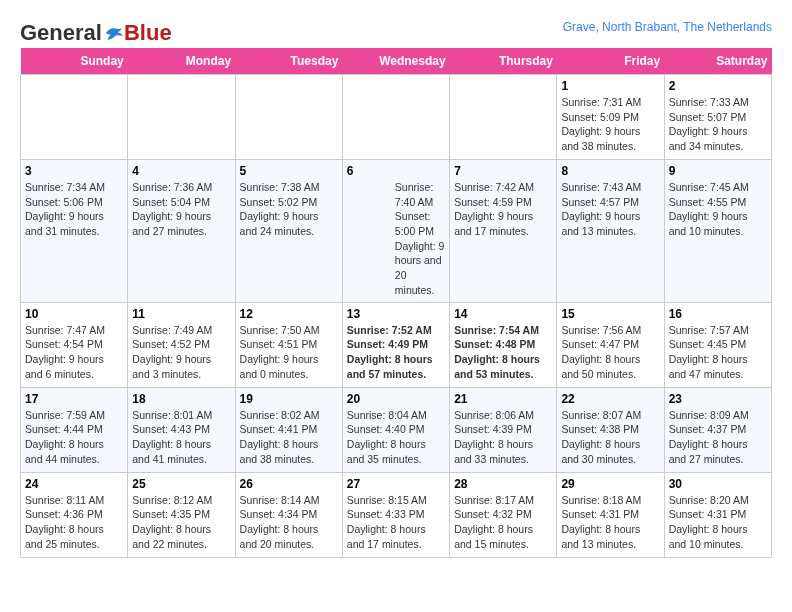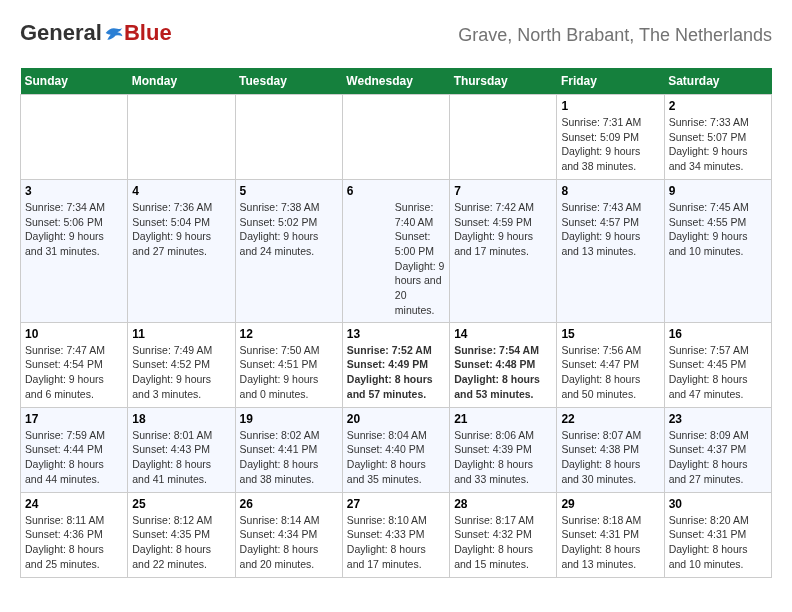--- a/index.html
+++ b/index.html
@@ -5,23 +5,23 @@
     * { margin: 0; padding: 0; box-sizing: border-box; }
     body {
       font-family: Arial, sans-serif;
       background: #fff;
       width: 792px;
       min-height: 612px;
       padding: 20px;
     }
     .header {
       display: flex;
-      align-items: flex-end;
+      align-items: flex-start;
       justify-content: space-between;
-      margin-bottom: 22px;
+      margin-bottom: 2px;
     }
     .logo {
       display: flex;
       flex-direction: column;
       align-items: flex-start;
     }
     .logo-text {
       display: flex;
       align-items: center;
       font-size: 22px;
@@ -36,33 +36,33 @@
     }
     .title-block {
       text-align: right;
     }
     .month-title {
       font-size: 36px;
       font-weight: bold;
       color: #333;
     }
     .location {
-      font-size: 18px;
-      color: #737373;
+      font-size: 12px;
+      color: #3b82f6;
     }
     table {
       width: 100%;
       border-collapse: collapse;
       font-size: 11px;
     }
     th {
-      background-color: #15803d;
+      background-color: #ec4899;
       color: #fff;
       padding: 6px 4px;
-      text-align: left;
+      text-align: right;
       font-size: 12px;
       font-weight: bold;
     }
     td {
       border: 1px solid #ccc;
       vertical-align: top;
       padding: 4px;
       height: 85px;
       width: calc(100% / 7);
     }
@@ -282,21 +282,21 @@
 Daylight: 8 hours and 22 minutes.</div>
         </td>
         <td>
           <div class="day-number">26</div>
           <div class="day-info" style="white-space: pre-line;">Sunrise: 8:14 AM
 Sunset: 4:34 PM
 Daylight: 8 hours and 20 minutes.</div>
         </td>
         <td>
           <div class="day-number">27</div>
-          <div class="day-info" style="white-space: pre-line;">Sunrise: 8:10 AM
+          <div class="day-info" style="white-space: pre-line;">Sunrise: 8:15 AM
 Sunset: 4:33 PM
 Daylight: 8 hours and 17 minutes.</div>
         </td>
         <td>
           <div class="day-number">28</div>
           <div class="day-info" style="white-space: pre-line;">Sunrise: 8:17 AM
 Sunset: 4:32 PM
 Daylight: 8 hours and 15 minutes.</div>
         </td>
         <td>

